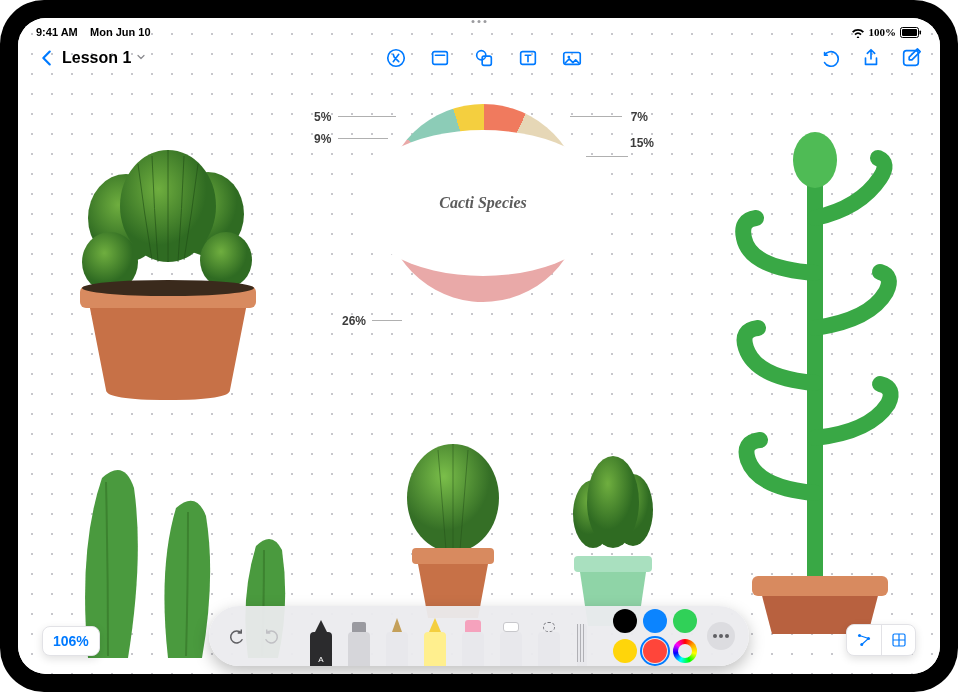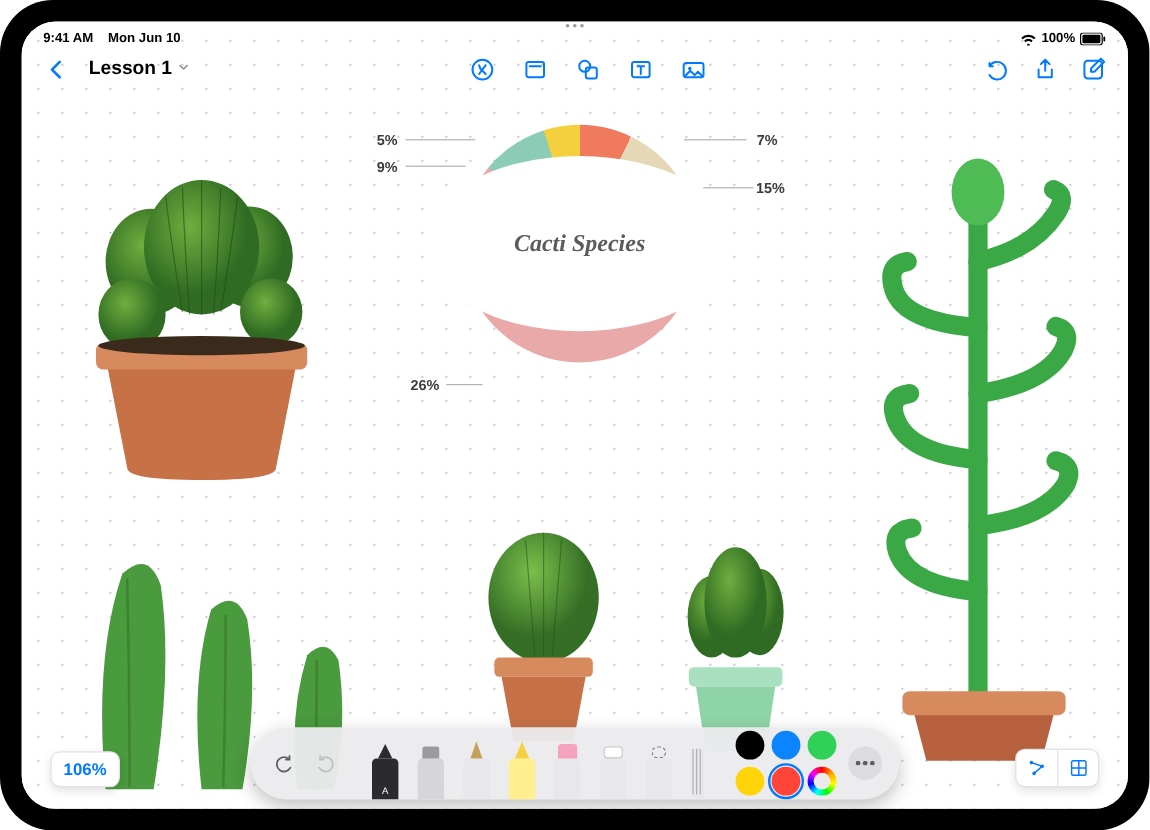--- a/index.html
+++ b/index.html
@@ -39,35 +39,35 @@
     height: 20px;
     padding: 4px 18px 0;
     display: flex;
     justify-content: space-between;
     align-items: flex-end;
     font-size: 11px;
     font-weight: 600;
     color: #000;
     z-index: 10;
   }
-  .statusbar .right { display:flex; align-items:center; gap:4px; }
+  .statusbar .right { display:flex; align-items:center; gap:4px;font-family:Liberation Serif, serif; }
   .statusbar svg { display:block; }
 
   
   .toolbar {
     position: absolute;
     top: 22px; left: 0; right: 0;
     height: 36px;
     display: flex;
     align-items: center;
     padding: 0 18px;
     z-index: 10;
   }
   .toolbar .left, .toolbar .center, .toolbar .right { display:flex; align-items:center; gap: 18px; }
-  .toolbar .left { flex: 0 0 auto; gap: 16px;}
+  .toolbar .left { flex: 0 0 auto; gap: 4px;}
   .toolbar .center { flex:1; justify-content:center; gap:22px;}
   .toolbar .right { flex: 0 0 auto; gap: 18px; }
   .toolbar .title { font-size: 16px; font-weight: 600; color: #000; display:flex; align-items:center; gap:4px;}
   .tb-icon { color: #007aff; cursor:pointer; }
   .tb-icon svg { width: 22px; height: 22px; display:block; }
   .chev { color:#8a8a8e; }
 
   
   .canvas {
     position: absolute;
@@ -92,21 +92,21 @@
   .donut-wrap { position:relative; margin-top: 10px; width: 100%; display:flex; justify-content:center;}
   .donut { position:relative; width: 198px; height: 198px;}
   .donut-inner {
     position:absolute; inset: 26px;
     background:#fff;
     border-radius:50%;
     display:flex; align-items:center; justify-content:center;
     font-family: Georgia, 'Times New Roman', serif;
     font-style: italic;
     font-weight: bold;
-    font-size: 20px;
+    font-size: 16px;
     color:#5b5b5b;
   }
   .pct { position:absolute; font-size:12px; font-weight:600; color: #3c3c3c; white-space:nowrap;}
   .lead { position:absolute; background:#b0b0b0; height:1px; }
 
   
   .pot {
     position:absolute;
   }
 
@@ -312,21 +312,21 @@
 
         <div class="donut-wrap">
 
           <span class="pct" style="top:6px; left:-14px;">5%</span>
           <span class="lead" style="top:12px; left:10px; width:58px;"></span>
           <span class="pct" style="top:28px; left:-14px;">9%</span>
           <span class="lead" style="top:34px; left:10px; width:50px;"></span>
 
           <span class="pct" style="top:6px; right:-10px;">7%</span>
           <span class="lead" style="top:12px; right:16px; width:52px;"></span>
-          <span class="pct" style="top:46px; right:-16px;margin-left:33px;">15%</span>
+          <span class="pct" style="top:32px; right:-16px;margin-left:33px;">15%</span>
           <span class="lead" style="top:52px; right:10px; width:42px;"></span>
 
           <span class="pct" style="top:210px; left:14px;">26%</span>
           <span class="lead" style="top:216px; left:44px; width:30px;"></span>
 
           <div class="donut" style="background: conic-gradient(
                  #8cccb7 0deg 32.4deg,
                  #f4cf3f 32.4deg 50.4deg,
                  #f07a5e 50.4deg 75.6deg,
                  #e6d7b6 75.6deg 129.6deg,

